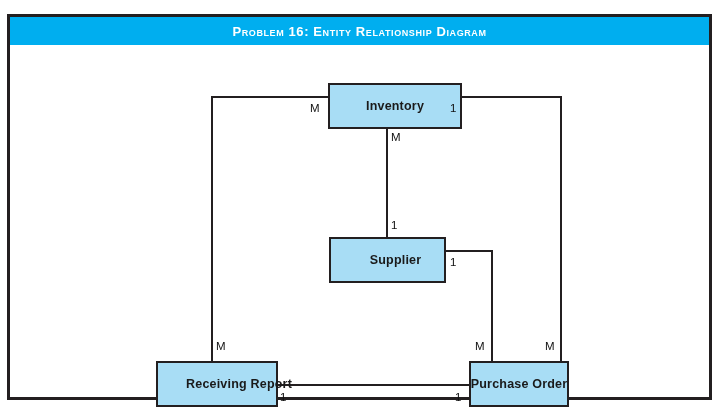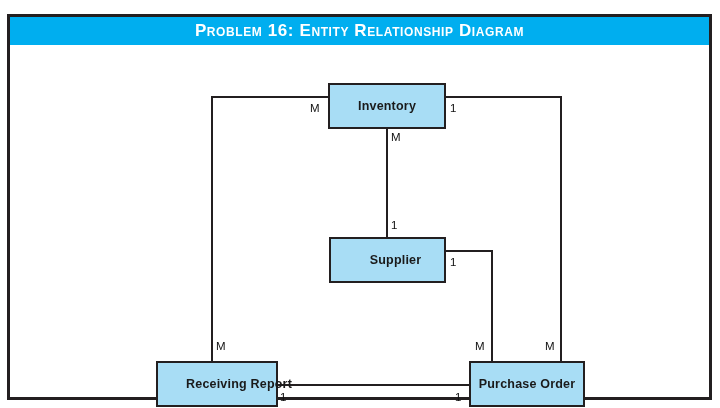--- a/index.html
+++ b/index.html
@@ -36,21 +36,21 @@
     background: #00AEEF;
     display: flex;
     align-items: center;
     justify-content: center;
     box-sizing: border-box;
   }
   #title-text {
     color: #ffffff;
     font-family: "Liberation Sans", sans-serif;
     font-weight: bold;
-    font-size: 17px;
+    font-size: 13px;
     font-variant: small-caps;
     letter-spacing: 0.6px;
     white-space: nowrap;
     text-align: right;
   }
   
   #canvas {
     position: absolute;
     left: 0;
     top: 28px;
@@ -114,33 +114,33 @@
           <path d="M 436 52 L 551 52 L 551 316"></path>
 
           <path d="M 377 84 L 377 192"></path>
 
           <path d="M 436 206 L 482 206 L 482 316"></path>
 
           <path d="M 268 340 L 459 340"></path>
         </g>
       </svg>
 
-      <div class="entity" style="left:318px; top:38px; width:118px; height:46px;">
+      <div class="entity" style="left:318px; top:38px; width:134px; height:46px;">
         <span>Inventory</span>
       </div>
 
       <div class="entity" style="left:319px; top:192px; width:117px; height:46px;padding-left:16px;">
         <span>Supplier</span>
       </div>
 
       <div class="entity" style="left:146px; top:316px; width:122px; height:46px;padding-left:44px;">
         <span>Receiving Report</span>
       </div>
 
-      <div class="entity" style="left:459px; top:316px; width:116px; height:46px;">
+      <div class="entity" style="left:459px; top:316px; width:100px; height:46px;">
         <span>Purchase Order</span>
       </div>
 
       <div class="card" style="left:300px; top:58px;">M</div>
 
       <div class="card" style="left:440px; top:58px;">1</div>
 
       <div class="card" style="left:381px; top:87px;">M</div>
 
       <div class="card" style="left:381px; top:175px;">1</div>

